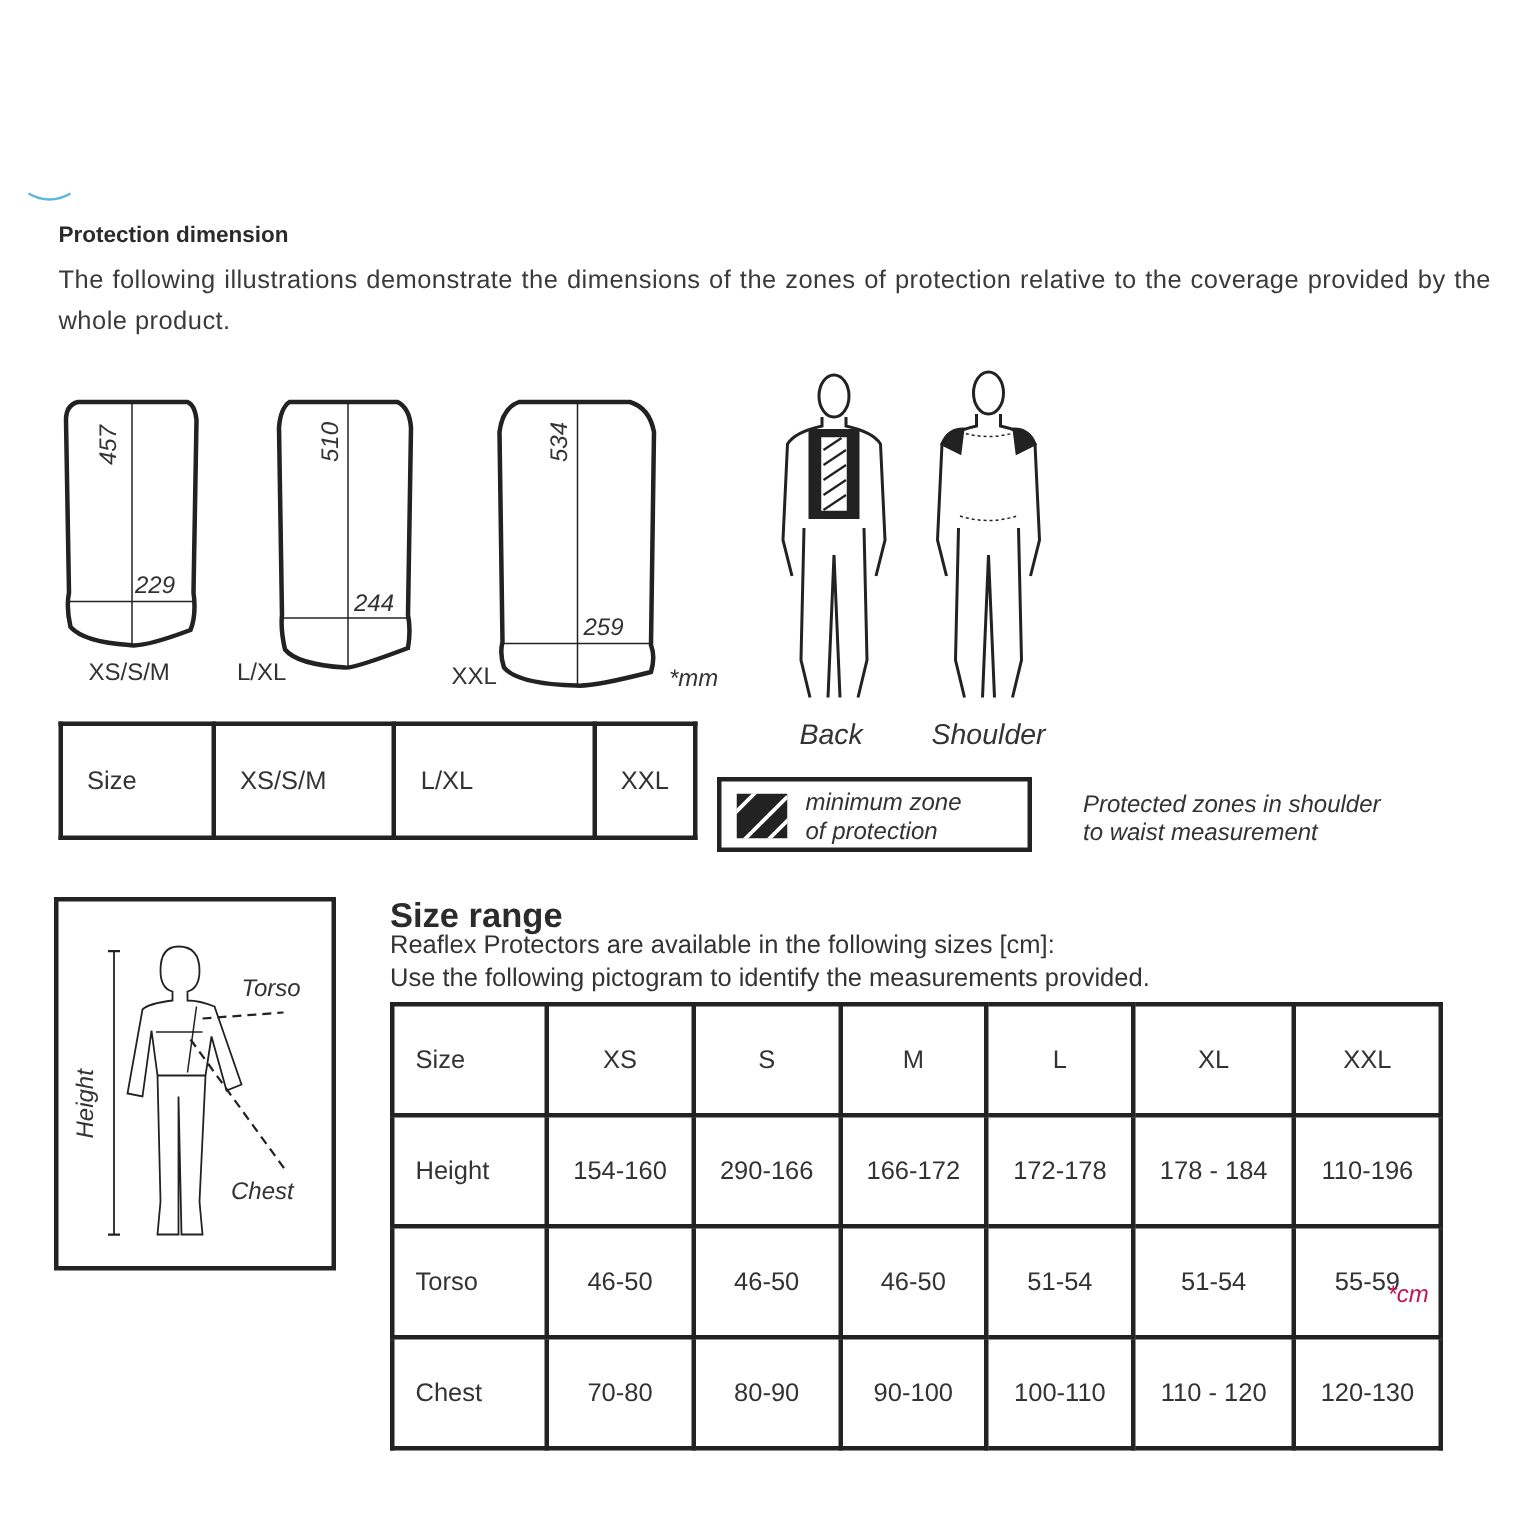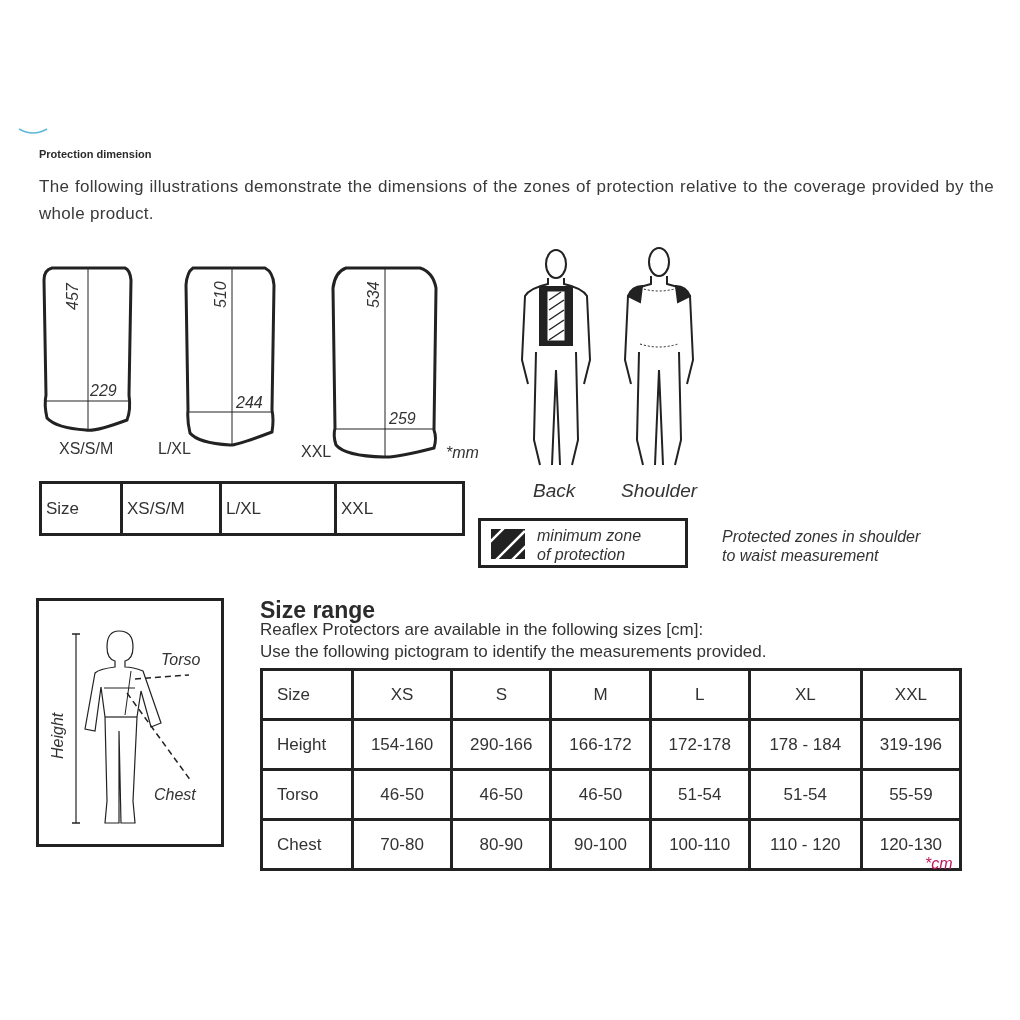--- a/index.html
+++ b/index.html
@@ -1,27 +1,27 @@
 <!DOCTYPE html>
 <html><head>
   <meta charset="utf-8">
   <style>
     html, body { margin: 0; padding: 0; background: #ffffff; }
     body { width: 1020px; height: 1020px; position: relative; overflow: hidden;
       font-family: "Liberation Sans", "DejaVu Sans", sans-serif; color: #333; }
     .abs { position: absolute; }
     .cyan-mark { left: 18px; top: 128px; width: 30px; height: 8px; }
-    .h-title { left: 39px; top: 148px; font-size: 11px; font-weight: bold; color: #2b2b2b; }
+    .h-title { left: 39px; top: 148px; font-size: 15px; font-weight: bold; color: #2b2b2b; }
     .intro { left: 39px; top: 173px; width: 955px; font-size: 17px; line-height: 27px;
       text-align: justify; color: #3a3a3a; letter-spacing: 0.3px; }
     .prot-svg { left: 0; top: 240px; }
     .ital { font-style: italic; }
     .plabel { font-size: 16px; color: #333; }
     table.grid { border-collapse: collapse; position: absolute; }
-    table.grid td { border: 3px solid #222; font-size: 17px; color: #333; padding: 4px; }
+    table.grid td { border: 3px solid #222; font-size: 17px; color: #333; padding: 16px; }
     .t1 { left: 39px; top: 481px; width: 426px; }
     .t1 td { height: 41px; padding-left: 12px; }
     .legend-box { left: 478px; top: 518px; width: 210px; height: 50px; border: 3px solid #222;
       box-sizing: border-box; }
     .legend-text { left: 56px; top: 5px; font-size: 16px; line-height: 19px; font-style: italic; color: #333; }
     .legend-note { left: 722px; top: 527px; font-size: 16px; line-height: 19px; font-style: italic; color: #333; }
     .pict-box { left: 36px; top: 598px; width: 188px; height: 249px; border: 3px solid #222; box-sizing: border-box; }
     .sr-title { left: 260px; top: 597px; font-size: 23px; font-weight: bold; color: #2b2b2b; }
     .sr-line { left: 260px; font-size: 17px; color: #333; }
     .t2 { left: 260px; top: 668px; width: 702px; }
@@ -153,21 +153,21 @@
     <td>XL</td>
     <td>XXL</td>
   </tr>
   <tr>
     <td class="rh">Height</td>
     <td>154-160</td>
     <td>290-166</td>
     <td>166-172</td>
     <td>172-178</td>
     <td>178 - 184</td>
-    <td>319-196</td>
+    <td>110-196</td>
   </tr>
   <tr>
     <td class="rh">Torso</td>
     <td>46-50</td>
     <td>46-50</td>
     <td>46-50</td>
     <td>51-54</td>
     <td>51-54</td>
     <td>55-59</td>
   </tr>

